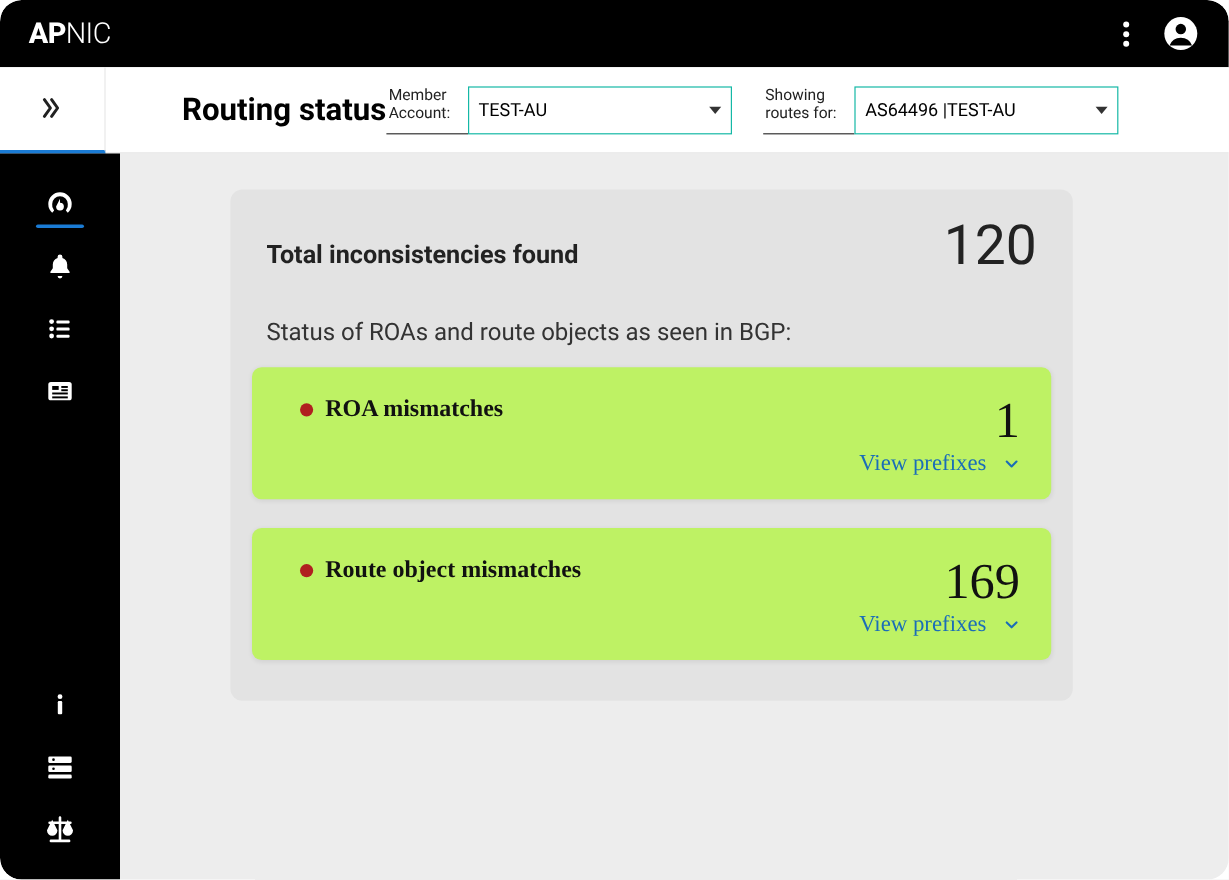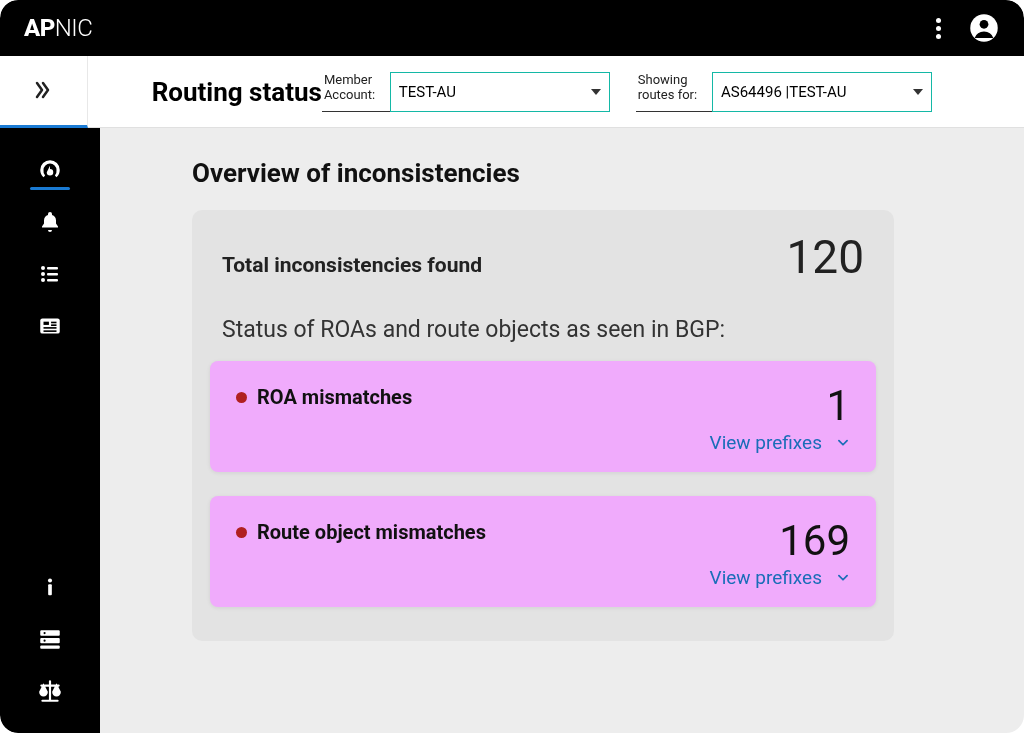--- a/index.html
+++ b/index.html
@@ -169,30 +169,31 @@
       font-weight: 700;
       color: #222;
       margin-top: 16px;
     }
     .panel-header-count {
       font-size: 46px;
       font-weight: 400;
       color: #222;
     }
     .status-text {
-      font-size: 23px;
+      font-size: 20px;
       color: #333;
       padding: 12px 30px 18px 30px;
     }
     .card {
-      background: #f0abfc;
+      background: #bef264;
       margin: 0 18px 24px 18px;
       border-radius: 8px;
-      padding: 24px 26px 18px 26px;
+      padding: 24px 26px 18px 40px;
       box-shadow: 0 1px 4px rgba(0,0,0,0.08);
+      font-family: Liberation Serif, serif;
     }
     .card-row1 {
       display: flex;
       justify-content: space-between;
       align-items: flex-start;
     }
     .card-title-wrap {
       display: flex;
       align-items: center;
       gap: 10px;
@@ -332,21 +333,20 @@
         </svg>
     </div>
     <div class="nav-item">
       <svg width="26" height="26" viewBox="0 0 24 24">
           <path class="icon-white" d="M12 3 v18 M5 21 h14 M4 7 h16 M6 7 l-3 6 a3 3 0 0 0 6 0 z M18 7 l-3 6 a3 3 0 0 0 6 0 z" stroke="#fff" stroke-width="2" fill="none" stroke-linecap="round"></path>
         </svg>
     </div>
   </div>
 
   <div class="content">
-    <div class="overview-title">Overview of inconsistencies</div>
     <div class="panel">
       <div class="panel-header">
         <div class="panel-header-title">Total inconsistencies found</div>
         <div class="panel-header-count">120</div>
       </div>
       <div class="status-text">Status of ROAs and route objects as seen in BGP:</div>
 
       <div class="card">
         <div class="card-row1">
           <div class="card-title-wrap">

